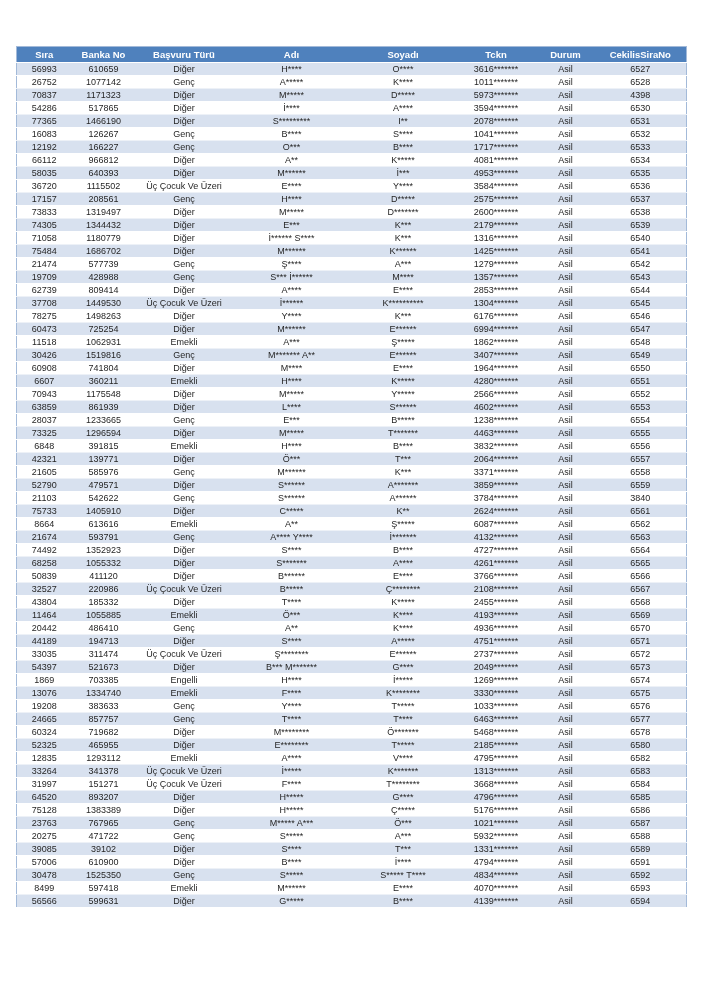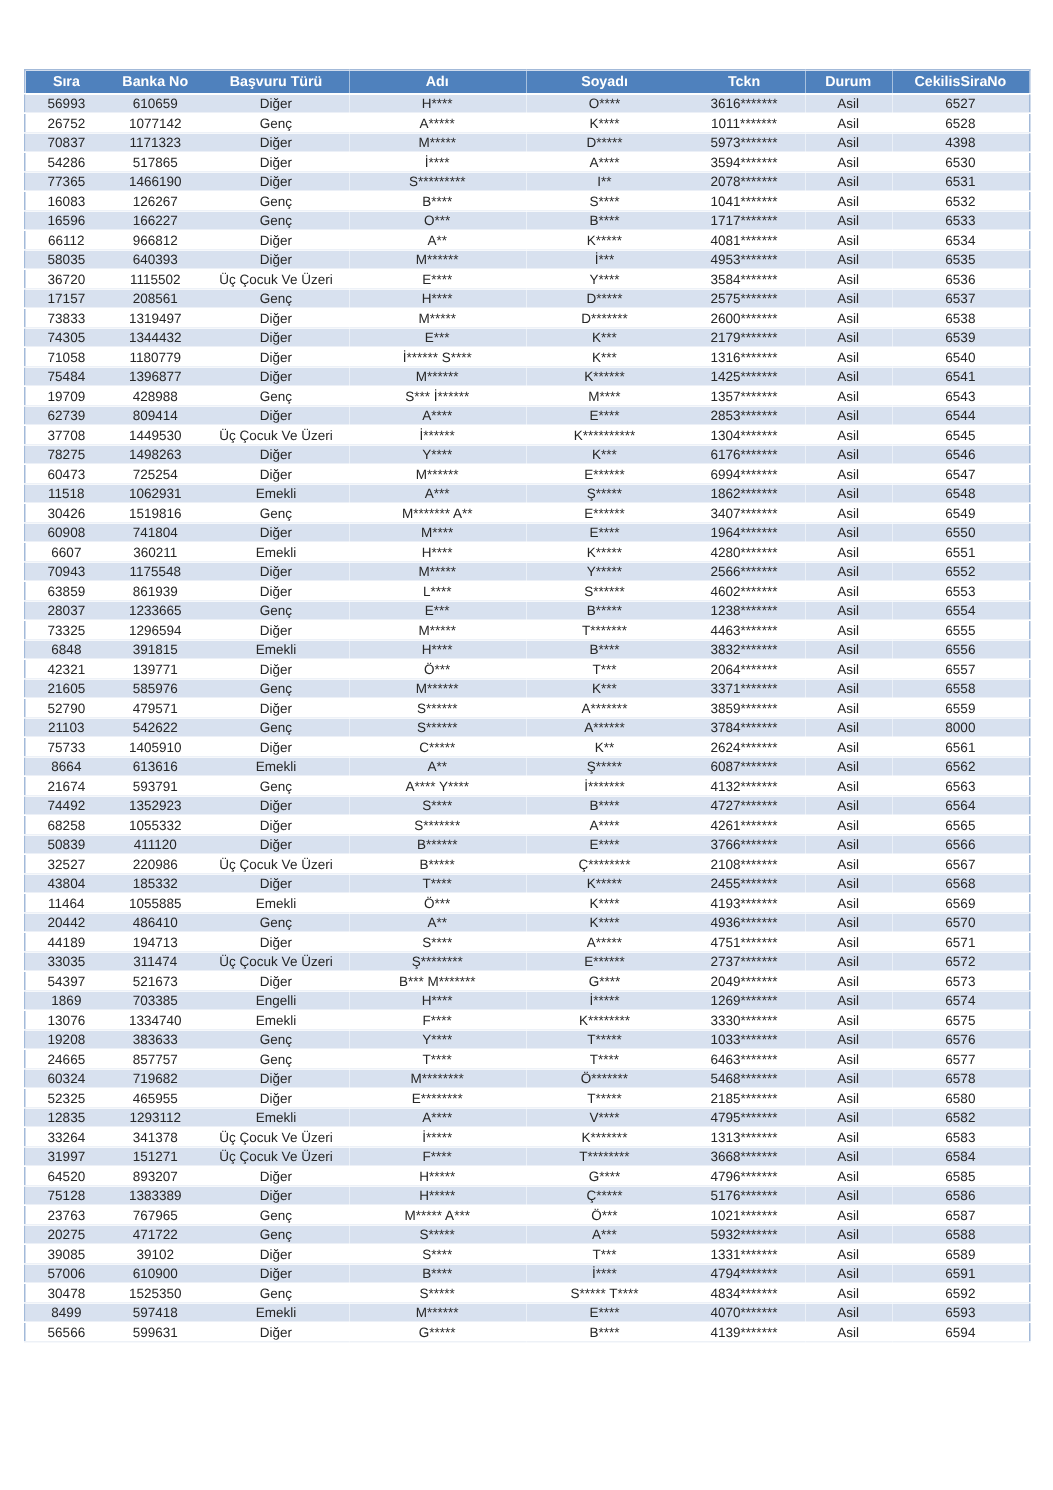--- a/index.html
+++ b/index.html
@@ -146,21 +146,21 @@
           <td>16083</td>
           <td>126267</td>
           <td>Genç</td>
           <td>B****</td>
           <td>S****</td>
           <td>1041*******</td>
           <td>Asil</td>
           <td>6532</td>
         </tr>
         <tr>
-          <td>16596</td>
+          <td>12192</td>
           <td>166227</td>
           <td>Genç</td>
           <td>O***</td>
           <td>B****</td>
           <td>1717*******</td>
           <td>Asil</td>
           <td>6533</td>
         </tr>
         <tr>
           <td>66112</td>
@@ -227,27 +227,37 @@
           <td>1180779</td>
           <td>Diğer</td>
           <td>İ****** S****</td>
           <td>K***</td>
           <td>1316*******</td>
           <td>Asil</td>
           <td>6540</td>
         </tr>
         <tr>
           <td>75484</td>
-          <td>1396877</td>
+          <td>1686702</td>
           <td>Diğer</td>
           <td>M******</td>
           <td>K******</td>
           <td>1425*******</td>
           <td>Asil</td>
           <td>6541</td>
+        </tr>
+        <tr>
+          <td>21474</td>
+          <td>577739</td>
+          <td>Genç</td>
+          <td>Ş****</td>
+          <td>A***</td>
+          <td>1279*******</td>
+          <td>Asil</td>
+          <td>6542</td>
         </tr>
         <tr>
           <td>19709</td>
           <td>428988</td>
           <td>Genç</td>
           <td>S*** İ******</td>
           <td>M****</td>
           <td>1357*******</td>
           <td>Asil</td>
           <td>6543</td>
@@ -413,21 +423,21 @@
           <td>6559</td>
         </tr>
         <tr>
           <td>21103</td>
           <td>542622</td>
           <td>Genç</td>
           <td>S******</td>
           <td>A******</td>
           <td>3784*******</td>
           <td>Asil</td>
-          <td>8000</td>
+          <td>3840</td>
         </tr>
         <tr>
           <td>75733</td>
           <td>1405910</td>
           <td>Diğer</td>
           <td>C*****</td>
           <td>K**</td>
           <td>2624*******</td>
           <td>Asil</td>
           <td>6561</td>

